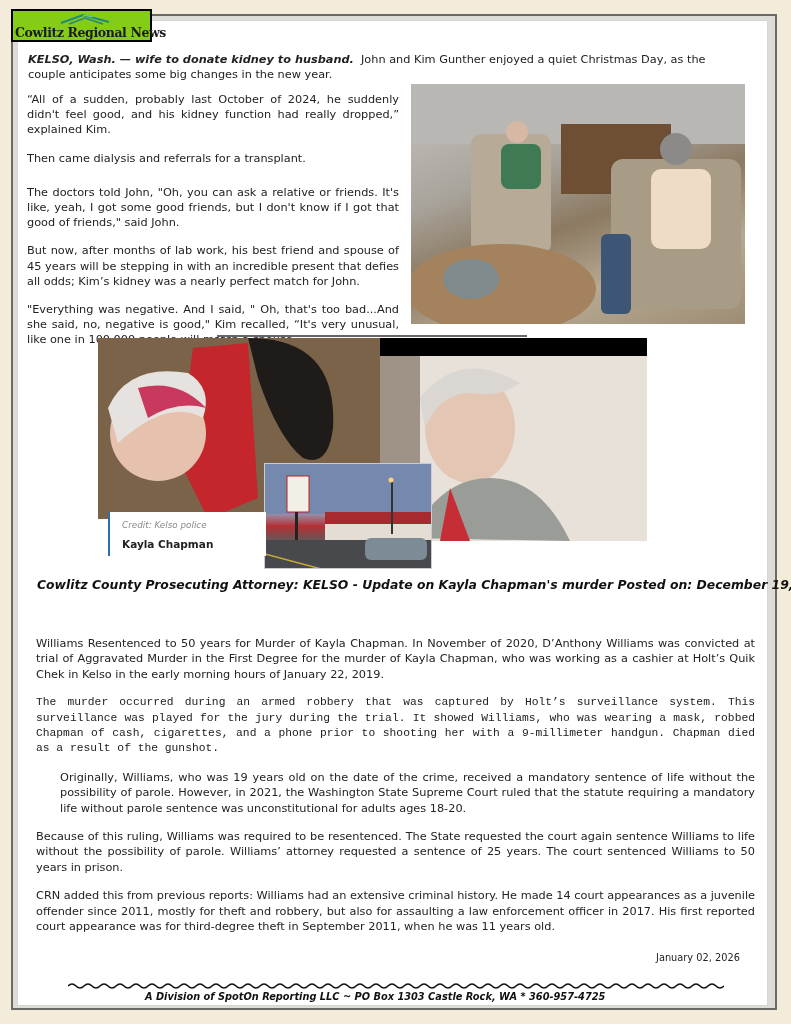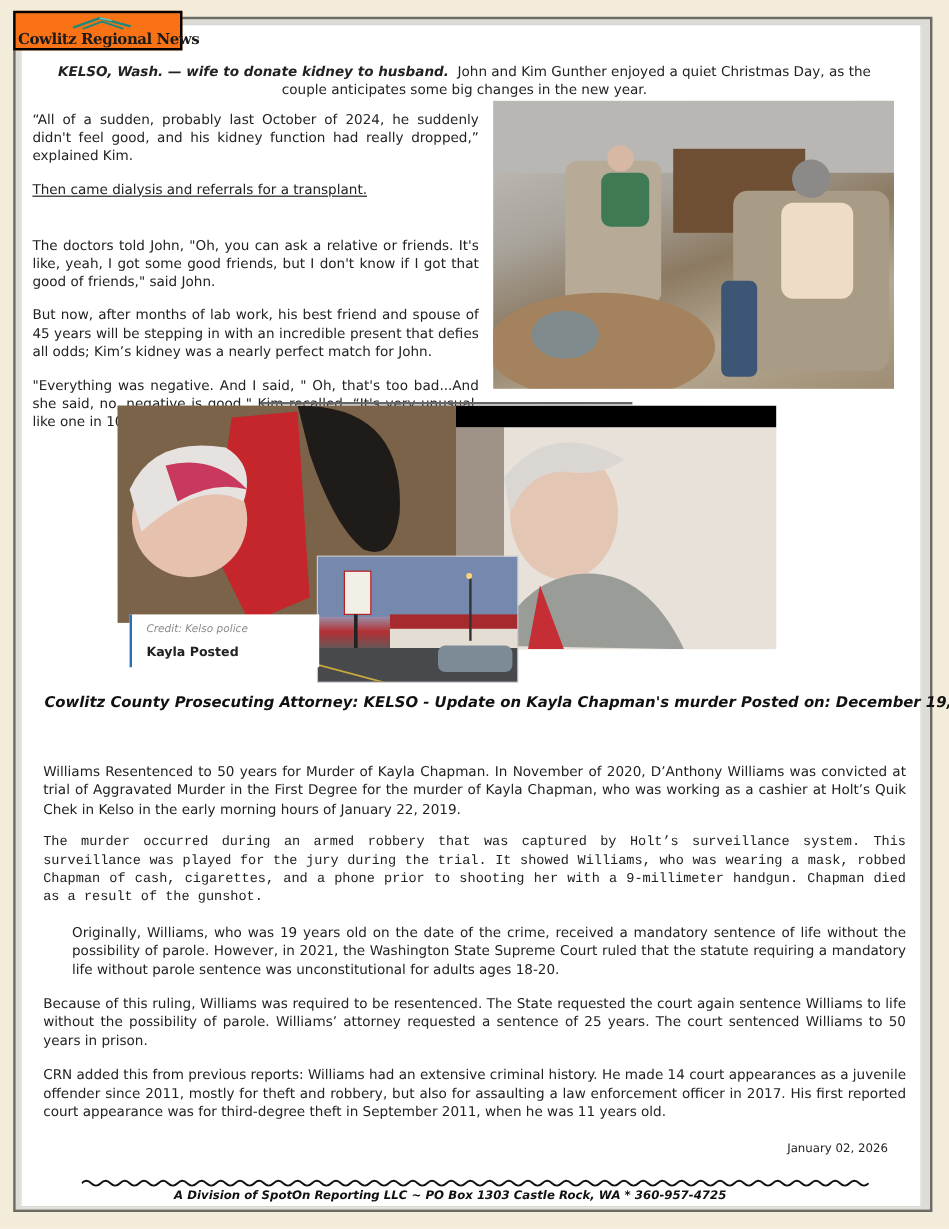--- a/index.html
+++ b/index.html
@@ -1,22 +1,22 @@
 <!DOCTYPE html>
 <html><head>
 <meta charset="utf-8">
 <style>
   html,body{margin:0;padding:0;}
   body{width:791px;height:1024px;background:#f4ecda;position:relative;overflow:hidden;font-family:"DejaVu Sans","Liberation Sans",sans-serif;}
   .frame{position:absolute;left:11px;top:14px;width:766px;height:996px;border:2px solid #6b6b66;background:#dedcd6;box-sizing:border-box;}
   .page{position:absolute;left:17px;top:20px;width:751px;height:986px;background:#ffffff;box-shadow:inset 0 0 0 1px #d8d6d0;}
-  .masthead{position:absolute;left:11px;top:9px;width:141px;height:33px;border:2px solid #000;background:#f97316;box-sizing:border-box;z-index:5;text-decoration:underline;}
+  .masthead{position:absolute;left:11px;top:9px;width:141px;height:33px;border:2px solid #000;background:#84cc16;box-sizing:border-box;z-index:5;text-decoration:underline;}
   .masthead .logo-mark{position:absolute;left:46px;top:2px;width:54px;height:12px;}
   .masthead .brand{position:absolute;left:2px;top:14px;font-family:"DejaVu Serif","Liberation Serif",serif;font-weight:bold;font-size:12.5px;letter-spacing:-0.4px;color:#1b1b1b;white-space:nowrap;}
-  .txt{position:absolute;font-size:11.3px;line-height:15.2px;color:#222;text-align:center;}
+  .txt{position:absolute;font-size:11.3px;line-height:15.2px;color:#222;}
   .txt p{margin:0;}
   .just{text-align:justify;}
   .lead b{font-style:italic;}
   .photo{position:absolute;overflow:hidden;}
   .couple{left:411px;top:84px;width:334px;height:240px;background:linear-gradient(160deg,#c9c6c0 0%,#a8a39b 35%,#8c7a62 55%,#b6a892 75%,#9e8d74 100%);}
   .rule{position:absolute;height:2px;background:#555;}
   .kayla1{left:98px;top:338px;width:288px;height:181px;background:linear-gradient(120deg,#6b5a45 0%,#8a7256 40%,#3b3430 60%,#7c6a52 100%);}
   .kayla2{left:380px;top:338px;width:267px;height:203px;background:linear-gradient(100deg,#d9d2c8 0%,#b9b0a5 30%,#e6e0d8 70%,#efe9e2 100%);}
   .kayla2 .bar{position:absolute;left:0;top:0;width:100%;height:18px;background:#000;}
   .store{left:264px;top:463px;width:168px;height:106px;background:linear-gradient(180deg,#6d85ab 0%,#93a7c6 45%,#b33034 60%,#5c5b5b 75%,#3f4246 100%);border:1px solid #c9ccd0;box-sizing:border-box;}
@@ -42,21 +42,21 @@
   </svg>
   <span class="brand">Cowlitz Regional News</span>
 </div>
 
 <div class="txt lead" style="left:28px;top:52px;width:718px;">
   <p><b>KELSO, Wash. — wife to donate kidney to husband.</b><span style="white-space:pre-wrap;">  John and Kim Gunther enjoyed a quiet Christmas Day, as the couple anticipates some big changes in the new year.</span></p>
 </div>
 
 <div class="txt just" style="left:27px;top:92px;width:372px;">
   <p style="margin-bottom:13px;">“All of a sudden, probably last October of 2024, he suddenly didn't feel good, and his kidney function had really dropped,” explained Kim.</p>
-  <p style="margin-bottom:31px;text-decoration:underline;">Then came dialysis and referrals for a transplant.</p>
+  <p style="margin-bottom:19px;">Then came dialysis and referrals for a transplant.</p>
   <p style="margin-bottom:13px;">The doctors told John, "Oh, you can ask a relative or friends. It's like, yeah, I got some good friends, but I don't know if I got that good of friends," said John.</p>
   <p style="margin-bottom:13px;">But now, after months of lab work, his best friend and spouse of 45 years will be stepping in with an incredible present that defies all odds; Kim’s kidney was a nearly perfect match for John.</p>
   <p>"Everything was negative. And I said, " Oh, that's too bad...And she said, no, negative is good," Kim recalled, “It's very unusual, like one in 100,000 people will match a spouse.</p>
 </div>
 
 <div class="photo couple">
   <svg width="334" height="240" viewBox="0 0 334 240">
     <rect x="0" y="0" width="334" height="60" fill="#b9b7b3"></rect>
     <rect x="150" y="40" width="110" height="70" fill="#6e4f33"></rect>
     <rect x="60" y="50" width="80" height="120" rx="10" fill="#b7ab97"></rect>
@@ -103,21 +103,21 @@
     <rect x="60" y="60" width="108" height="16" fill="#e3ddd4"></rect>
     <rect x="126" y="16" width="2" height="54" fill="#333"></rect>
     <circle cx="126" cy="16" r="2.5" fill="#ffd27a"></circle>
     <rect x="0" y="76" width="168" height="30" fill="#47494d"></rect>
     <rect x="100" y="74" width="62" height="22" rx="6" fill="#7d8b96"></rect>
     <path d="M0 90 L60 106" stroke="#c9a93a" stroke-width="1.5"></path>
   </svg>
 </div>
 <div class="caption">
   <span class="credit">Credit: Kelso police</span>
-  <span class="name">Kayla Posted</span>
+  <span class="name">Kayla Chapman</span>
 </div>
 
 <div class="headline">Cowlitz County Prosecuting Attorney: KELSO - Update on Kayla Chapman's murder Posted on: December 19, 2025</div>
 
 <div class="txt just" style="left:36px;top:636px;width:719px;line-height:15.4px;">
   <p style="margin-bottom:13px;">Williams Resentenced to 50 years for Murder of Kayla Chapman. In November of 2020, D’Anthony Williams was convicted at trial of Aggravated Murder in the First Degree for the murder of Kayla Chapman, who was working as a cashier at Holt’s Quik Chek in Kelso in the early morning hours of January 22, 2019.</p>
   <p style="margin-bottom:13px;font-family:Liberation Mono, monospace;">The murder occurred during an armed robbery that was captured by Holt’s surveillance system. This surveillance was played for the jury during the trial. It showed Williams, who was wearing a mask, robbed Chapman of cash, cigarettes, and a phone prior to shooting her with a 9-millimeter handgun. Chapman died as a result of the gunshot.</p>
   <p style="margin-bottom:13px;margin-left:24px;">Originally, Williams, who was 19 years old on the date of the crime, received a mandatory sentence of life without the possibility of parole. However, in 2021, the Washington State Supreme Court ruled that the statute requiring a mandatory life without parole sentence was unconstitutional for adults ages 18-20.</p>
   <p style="margin-bottom:13px;">Because of this ruling, Williams was required to be resentenced. The State requested the court again sentence Williams to life without the possibility of parole. Williams’ attorney requested a sentence of 25 years. The court sentenced Williams to 50 years in prison.</p>
   <p style="margin-bottom:13px;">CRN added this from previous reports: Williams had an extensive criminal history. He made 14 court appearances as a juvenile offender since 2011, mostly for theft and robbery, but also for assaulting a law enforcement officer in 2017. His first reported court appearance was for third-degree theft in September 2011, when he was 11 years old.</p>

